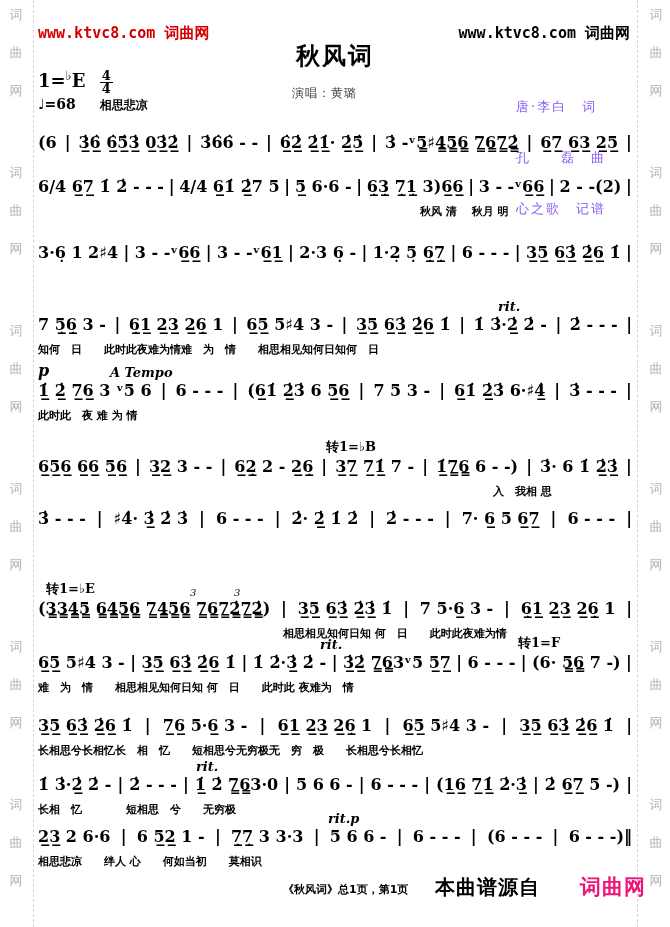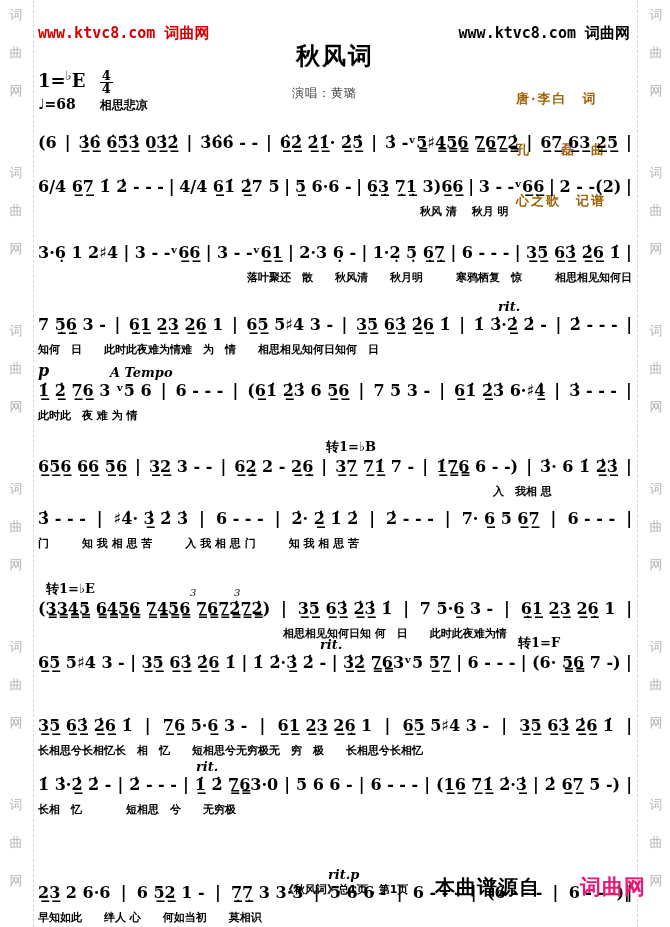--- a/index.html
+++ b/index.html
@@ -8,22 +8,22 @@
   
   .wm-char{position:absolute;width:24px;text-align:center;font-family:"DejaVu Sans",sans-serif;
            font-size:13px;line-height:13px;}
   .dash-line{position:absolute;top:0;bottom:0;width:0;border-left:1px dashed #d6d6d6;}
   
   .hdr-wm{position:absolute;top:24px;font-family:"DejaVu Sans Mono",monospace;
           font-size:15px;font-weight:bold;white-space:pre;}
   .title{position:absolute;top:40px;left:0;width:670px;text-align:center;
          font-family:"DejaVu Sans",sans-serif;font-size:24px;font-weight:bold;letter-spacing:2px;}
   .singer{position:absolute;top:85px;left:292px;font-size:12px;color:#3a3a3a;letter-spacing:1px;}
-  .credits{position:absolute;top:56px;left:516px;font-size:13px;line-height:17px;
-           letter-spacing:2px;color:#a16207;white-space:pre;font-weight:bold;}
+  .credits{position:absolute;top:64px;left:516px;font-size:13px;line-height:17px;
+           letter-spacing:2px;color:#8b5cf6;white-space:pre;}
   
   .keysig{position:absolute;top:68px;left:38px;font-weight:bold;font-size:18px;}
   .keysig .flat{font-size:13px;vertical-align:super;}
   .frac{display:inline-block;vertical-align:middle;text-align:center;font-size:13px;
         line-height:12px;font-weight:bold;margin-left:8px;}
   .frac .num{border-bottom:1.5px solid #000;padding:0 2px;}
   .tempo{position:absolute;top:96px;left:38px;font-weight:bold;font-size:14px;}
   .tempo .mood{font-family:"DejaVu Sans",sans-serif;font-size:12px;margin-left:24px;}
   
   .system{position:absolute;left:38px;width:594px;}
@@ -120,67 +120,66 @@
   <div id="systems">
       <div class="system" style="top: 130px;">
         <div class="music"><span class="seg">(6</span><span class="barline">|</span><span class="seg">3̲̇6̲̇ 6̲̇5̲̇3̲̇ 0̲3̲̇2̲̇</span><span class="barline">|</span><span class="seg">3̇6̇6̇ - -</span><span class="barline">|</span><span class="seg">6̲̇2̲̇ 2̲̇1̲̇· 2̲̇5̲̇</span><span class="barline">|</span><span class="seg">3̇ -ᵛ5̳♯4̳5̳6̳ 7̳6̳7̳2̳̇</span><span class="barline">|</span><span class="seg">6̲7̲ 6̲3̲ 2̲5̲</span><span class="barline">|</span></div>
       </div>
       <div class="system" style="top: 174px;">
         <div class="music"><span class="seg">6/4 6̲7̲ 1̇ 2̇ - - -</span><span class="barline">|</span><span class="seg">4/4 6̲1̇ 2̲̇7 5</span><span class="barline">|</span><span class="seg">5̲ 6·6 -</span><span class="barline">|</span><span class="seg">6̣̲3̣̲ 7̣̲1̣̲ 3)6̲6̲</span><span class="barline">|</span><span class="seg">3 - -ᵛ6̲6̲</span><span class="barline">|</span><span class="seg">2 - -(2)</span><span class="barline">|</span></div>
         <div class="lyrics" style="padding-left: 382px;">秋风 清　 秋月 明</div>
       </div>
       <div class="system" style="top: 240px; text-align: right;">
         <div class="music"><span class="seg">3·6̣ 1 2♯4</span><span class="barline">|</span><span class="seg">3 - -ᵛ6̲6̲</span><span class="barline">|</span><span class="seg">3 - -ᵛ6̲1̲</span><span class="barline">|</span><span class="seg">2·3 6̣ -</span><span class="barline">|</span><span class="seg">1·2̣ 5̣ 6̣̲7̣̲</span><span class="barline">|</span><span class="seg">6 - - -</span><span class="barline">|</span><span class="seg">3̲5̲ 6̲3̲̇ 2̲̇6̲ 1̇</span><span class="barline">|</span></div>
-        <div class="lyrics" style="padding-left: 0px;">落叶聚还　散　　秋风清　　秋月明　　　寒鸦栖复　惊　　　相思相见知何日</div>
       </div>
       <div class="system" style="top: 312px;">
         <span class="lbl tempo-m" style="left: 460px;">rit.</span>
         <div class="music"><span class="seg">7 5̣̲6̣̲ 3 -</span><span class="barline">|</span><span class="seg">6̣̲1̲ 2̲3̲ 2̲6̣̲ 1</span><span class="barline">|</span><span class="seg">6̲5̲ 5♯4 3 -</span><span class="barline">|</span><span class="seg">3̲5̲ 6̲3̲̇ 2̲̇6̲ 1̇</span><span class="barline">|</span><span class="seg">1̇ 3̇·2̲̇ 2̇ -</span><span class="barline">|</span><span class="seg">2̇ - - -</span><span class="barline">|</span></div>
         <div class="lyrics" style="padding-left: 0px;">知何　日　　此时此夜难为情难　为　情　　相思相见知何日知何　日</div>
       </div>
       <div class="system" style="top: 378px;">
         <span class="lbl dyn" style="left: 0px;">p</span>
         <span class="lbl tempo-m" style="left: 72px;">A Tempo</span>
         <div class="music"><span class="seg">1̲̇ 2̲̇ 7̲6̲ 3 ᵛ5 6</span><span class="barline">|</span><span class="seg">6 - - -</span><span class="barline">|</span><span class="seg">(6̲1̇ 2̲̇3̇ 6 5̲6̲</span><span class="barline">|</span><span class="seg">7 5 3 -</span><span class="barline">|</span><span class="seg">6̲1̇ 2̲̇3̇ 6·♯4̲̇</span><span class="barline">|</span><span class="seg">3̇ - - -</span><span class="barline">|</span></div>
         <div class="lyrics" style="padding-left: 0px;">此时此　夜 难 为 情</div>
       </div>
       <div class="system" style="top: 454px;">
         <span class="lbl key" style="left: 288px;">转1=♭B</span>
         <div class="music"><span class="seg">6̲5̲6̲ 6̲6̲ 5̲6̲</span><span class="barline">|</span><span class="seg">3̲2̲ 3 - -</span><span class="barline">|</span><span class="seg">6̲2̣̲ 2 - 2̲6̣̲</span><span class="barline">|</span><span class="seg">3̲7̲ 7̲1̲̇ 7 -</span><span class="barline">|</span><span class="seg">1̲̇7̳6̳ 6 - -)</span><span class="barline">|</span><span class="seg">3̇· 6 1̇ 2̲̇3̲̇</span><span class="barline">|</span></div>
         <div class="lyrics" style="padding-left: 455px;">入　我相 思</div>
       </div>
       <div class="system" style="top: 506px;">
         <div class="music"><span class="seg">3̇ - - -</span><span class="barline">|</span><span class="seg">♯4̇· 3̲̇ 2̇ 3̇</span><span class="barline">|</span><span class="seg">6 - - -</span><span class="barline">|</span><span class="seg">2̇· 2̲̇ 1̇ 2̇</span><span class="barline">|</span><span class="seg">2̇ - - -</span><span class="barline">|</span><span class="seg">7· 6̲ 5 6̲7̲</span><span class="barline">|</span><span class="seg">6 - - -</span><span class="barline">|</span></div>
-        <div class="lyrics" style="padding-left: 0px;">门　　　知 我 相 思 苦　　　入 我 相 思 门　　　知 我 相 思 苦</div>
       </div>
       <div class="system" style="top: 596px;">
         <span class="lbl key" style="left: 8px;">转1=♭E</span>
         <span class="lbl trip" style="left: 152px;">3</span>
         <span class="lbl trip" style="left: 196px;">3</span>
         <div class="music"><span class="seg">(3̳3̳4̳5̳ 6̳4̳5̳6̳ 7̳4̳5̳6̳ 7̳6̳7̳2̳̇7̳2̳̇)</span><span class="barline">|</span><span class="seg">3̲5̲ 6̲3̲̇ 2̲̇3̲̇ 1̇</span><span class="barline">|</span><span class="seg">7 5·6̲ 3 -</span><span class="barline">|</span><span class="seg">6̣̲1̲ 2̲3̲ 2̲6̣̲ 1</span><span class="barline">|</span></div>
         <div class="lyrics" style="padding-left: 245px;">相思相见知何日知 何　日　　此时此夜难为情</div>
       </div>
       <div class="system" style="top: 650px;">
         <span class="lbl tempo-m" style="left: 282px;">rit.</span>
         <span class="lbl key" style="left: 480px;">转1=F</span>
         <div class="music"><span class="seg">6̲5̲ 5♯4 3 -</span><span class="barline">|</span><span class="seg">3̲5̲ 6̲3̲̇ 2̲̇6̲ 1̇</span><span class="barline">|</span><span class="seg">1̇ 2̇·3̲̇ 2̇ -</span><span class="barline">|</span><span class="seg">3̲̇2̲̇ 7̳6̳3ᵛ5 5̲7̲</span><span class="barline">|</span><span class="seg">6 - - -</span><span class="barline">|</span><span class="seg">(6· 5̳6̳ 7 -)</span><span class="barline">|</span></div>
+        <div class="lyrics" style="padding-left: 0px;">难　为　情　　相思相见知何日知 何　日　　此时此 夜难为　情</div>
       </div>
       <div class="system" style="top: 713px;">
         <div class="music"><span class="seg">3̲5̲ 6̲3̲̇ 2̲̇6̲ 1̇</span><span class="barline">|</span><span class="seg">7̲6̲ 5·6̲ 3 -</span><span class="barline">|</span><span class="seg">6̲1̲ 2̲3̲ 2̲6̣̲ 1</span><span class="barline">|</span><span class="seg">6̲5̲ 5♯4 3 -</span><span class="barline">|</span><span class="seg">3̲5̲ 6̲3̲̇ 2̲̇6̲ 1̇</span><span class="barline">|</span></div>
         <div class="lyrics" style="padding-left: 0px;">长相思兮长相忆长　相　忆　　短相思兮无穷极无　穷　极　　长相思兮长相忆</div>
       </div>
       <div class="system" style="top: 772px;">
         <span class="lbl tempo-m" style="left: 158px;">rit.</span>
         <div class="music"><span class="seg">1̇ 3̇·2̲̇ 2̇ -</span><span class="barline">|</span><span class="seg">2̇ - - -</span><span class="barline">|</span><span class="seg">1̲̇ 2̇ 7̳6̳3·0</span><span class="barline">|</span><span class="seg">5 6 6 -</span><span class="barline">|</span><span class="seg">6 - - -</span><span class="barline">|</span><span class="seg">(1̲6̲ 7̲1̲̇ 2̇·3̲̇</span><span class="barline">|</span><span class="seg">2̇ 6̲7̲ 5 -)</span><span class="barline">|</span></div>
         <div class="lyrics" style="padding-left: 0px;">长相　忆　　　　短相思　兮　　无穷极</div>
       </div>
-      <div class="system" style="top: 880px;">
+      <div class="system" style="top: 824px;">
         <span class="lbl tempo-m" style="left: 290px;">rit.p</span>
         <div class="music"><span class="seg">2̲3̲ 2 6·6</span><span class="barline">|</span><span class="seg">6 5̲2̲ 1 -</span><span class="barline">|</span><span class="seg">7̣̲7̣̲ 3 3·3</span><span class="barline">|</span><span class="seg">5 6 6 -</span><span class="barline">|</span><span class="seg">6 - - -</span><span class="barline">|</span><span class="seg">(6 - - -</span><span class="barline">|</span><span class="seg">6 - - -)‖</span></div>
-        <div class="lyrics" style="padding-left: 0px;">早知如此　　绊人 心　　何如当初　　莫相识</div>
+        <div class="lyrics" style="padding-left: 0px;">相思悲凉　　绊人 心　　何如当初　　莫相识</div>
       </div>
     </div>
 
   <div class="page-info">《秋风词》总1页，第1页</div>
   <div class="source-label">本曲谱源自</div>
   <div class="site-name" style="color: rgb(238, 21, 121);">词曲网</div>
 
 </div>
 
 </body></html>

